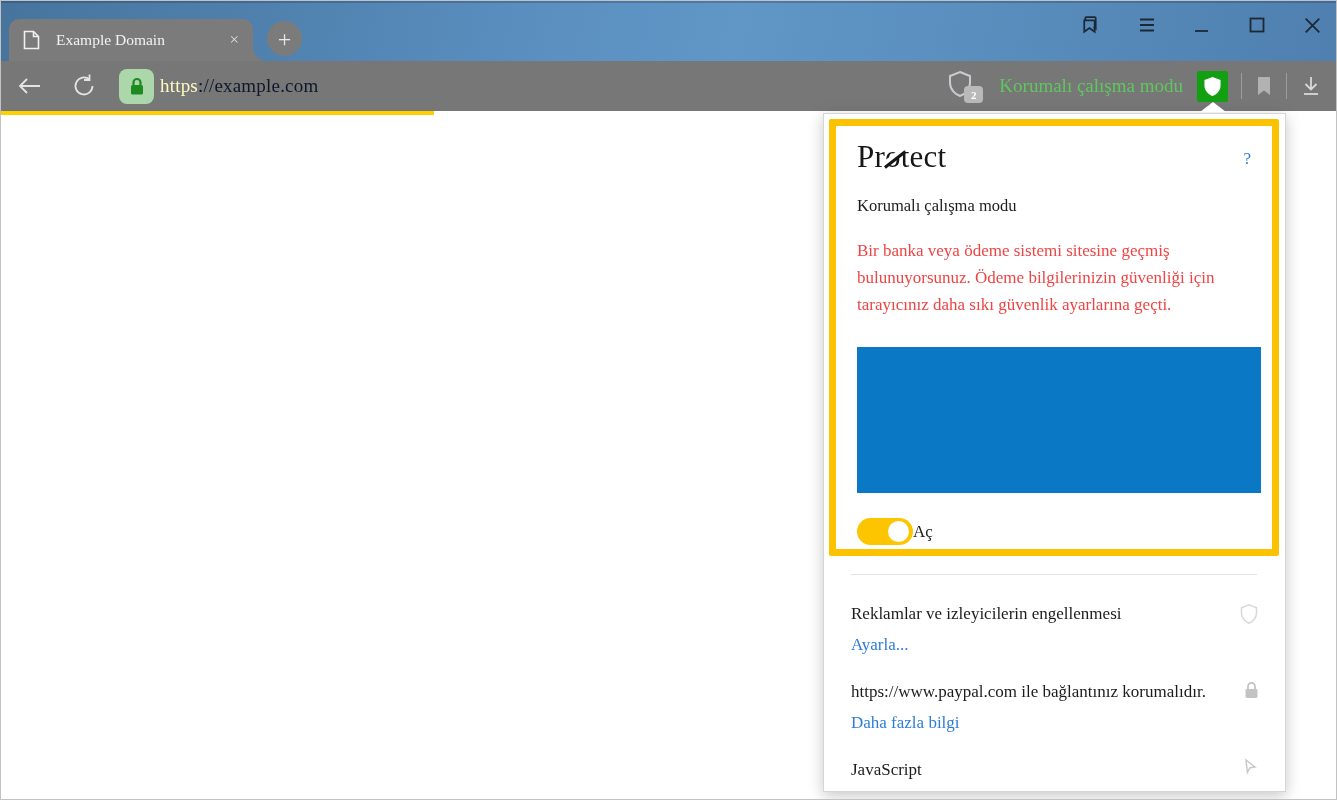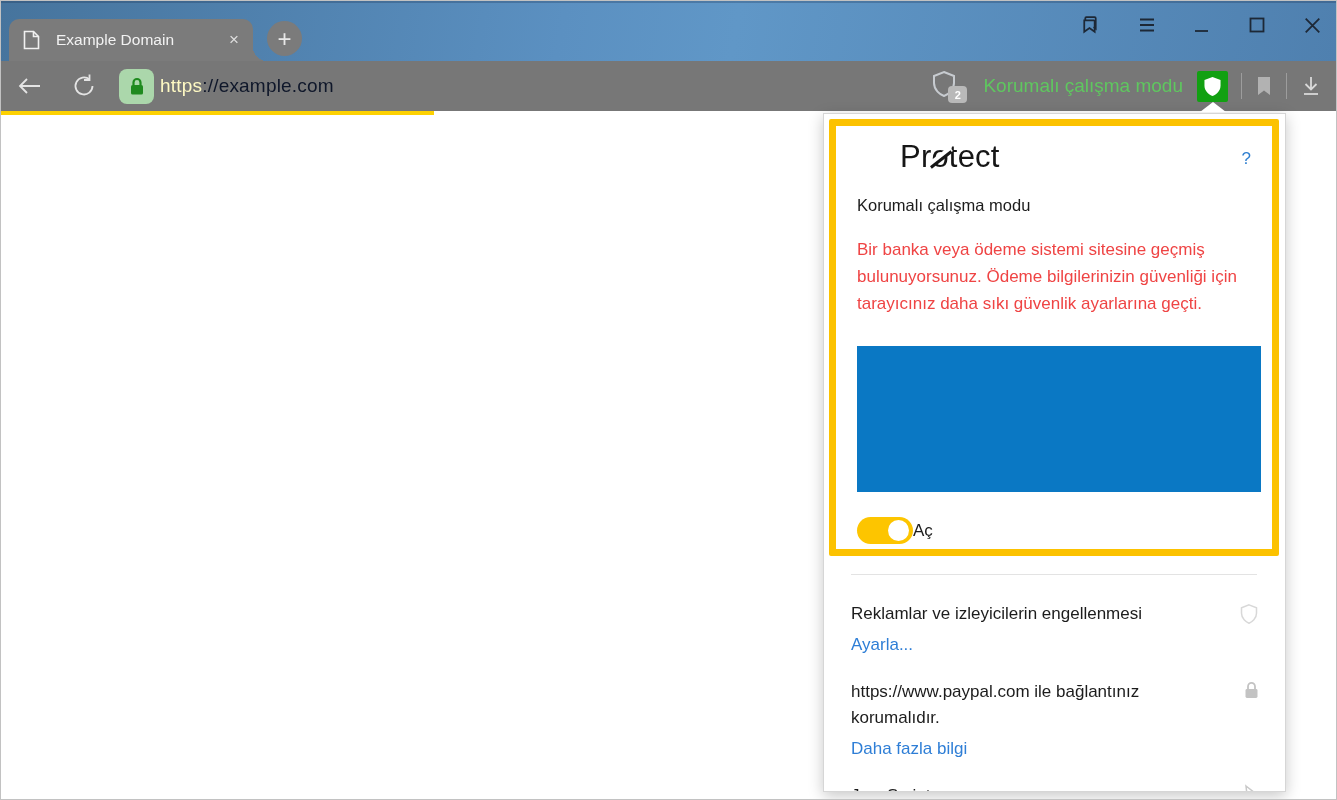--- a/index.html
+++ b/index.html
@@ -1,20 +1,20 @@
 <!DOCTYPE html>
 <html><head>
 <meta charset="utf-8">
 <style>
   * { margin:0; padding:0; box-sizing:border-box; }
   html,body { background:#e9e9e9; }
   body { font-family:"Liberation Sans", sans-serif; }
   .window{
     position:relative; width:1337px; height:800px; background:#ffffff;
-    overflow:hidden; border:1px solid #c2c2c2;
+    overflow:hidden; border:1px solid #c2c2c2;font-family:Liberation Serif, serif;
   }
   
   .topbar{
     position:absolute; left:0; top:0; width:100%; height:60px;
     background:linear-gradient(100deg,#46749d 0%,#5b90c1 42%,#6097c7 55%,#4f80af 100%);
     box-shadow:inset 0 2px 0 rgba(20,40,70,.25);
   }
   .tab{
     position:absolute; left:8px; top:18px; width:244px; height:42px;
     background:#7b7b7b; border-radius:10px 10px 0 0;
@@ -73,21 +73,21 @@
   .panel{
     position:absolute; left:822px; top:112px; width:463px; height:679px; background:#ffffff;
     border:1px solid #d6d6d6; box-shadow:0 4px 14px rgba(0,0,0,.22); z-index:20;
     overflow:hidden;
   }
   .hlbox{
     position:absolute; left:5px; top:5px; width:450px; height:437px;
     border:7px solid #fcc200; border-radius:2px; background:#fff;
     padding:14px 21px 0 21px;
   }
-  .p-titlerow{ display:flex; align-items:center;margin-left:43px; }
+  .p-titlerow{ display:flex; align-items:center; }
   .p-title{ font-size:31px; color:#161616; letter-spacing:.2px; line-height:1.1; }
   .p-title .o{ position:relative; display:inline-block; }
   .p-title .o::after{
     content:""; position:absolute; left:-3px; top:54%; width:26px; height:2.5px;
     background:#161616; transform:rotate(-38deg);
     box-shadow:0 -2.5px 0 1.5px #ffffff;
   }
   .p-help{ margin-left:auto; color:#2f7fd0; font-size:17px; padding-top:4px; }
   .p-sub{ font-size:16.5px; color:#1c1c1c; margin-top:22px; }
   .p-body{ font-size:17px; color:#ef4444; line-height:27px; margin-top:21px; width:408px; }

